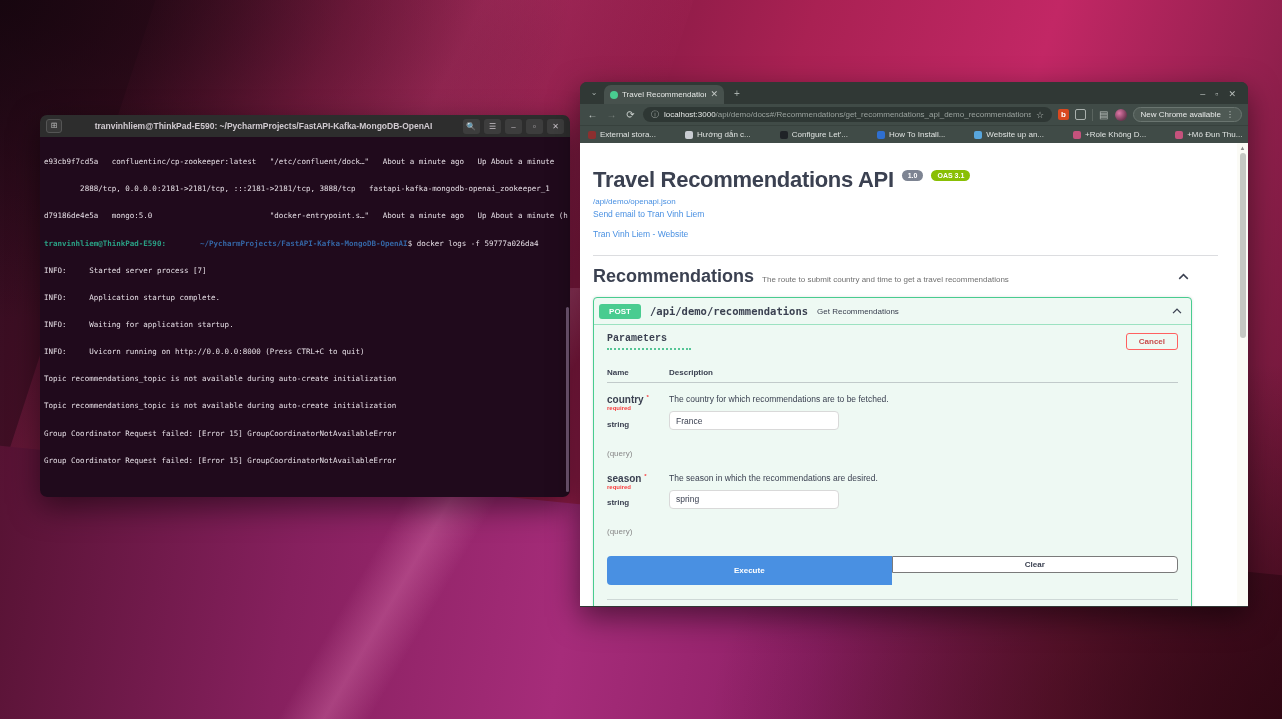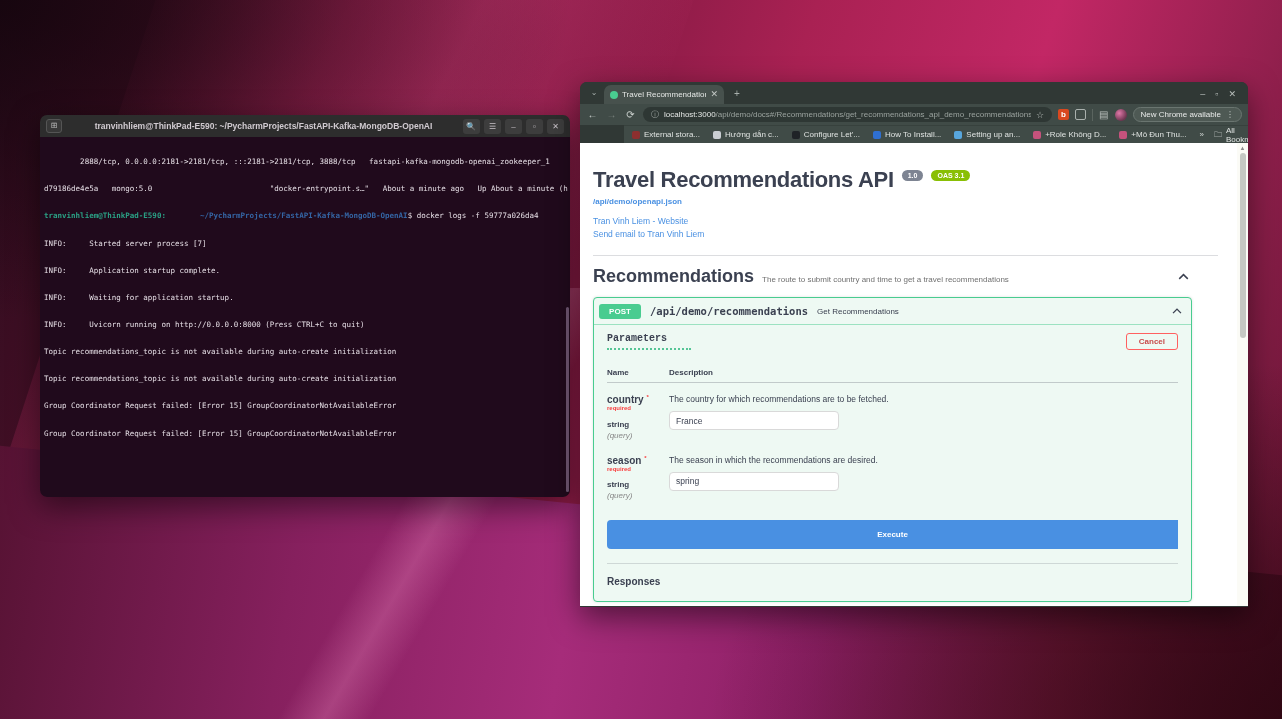--- a/index.html
+++ b/index.html
@@ -69,21 +69,21 @@
     font-size:8px; font-weight:bold; text-align:center; line-height:11px; }
   .ext-box { width:11px; height:11px; border:1.5px solid #aab1ae; border-radius:2px; }
   .tb-sep { width:1px; height:12px; background:#5a645f; }
   .panel-ic { color:#b9bfbc; font-size:10px; }
   .avatar { width:12px; height:12px; border-radius:50%;
     background:radial-gradient(circle at 35% 35%, #e078a8, #6d3550 70%); }
   .new-chrome { height:15px; background:#4e5954; border:1px solid #6a7570; border-radius:9px;
     color:#e8eae9; font-size:8px; line-height:13px; padding:0 7px; display:flex; align-items:center; gap:5px; }
   .kebab { color:#cfd4d2; font-size:8px; }
   .bookmarks { height:18px; background:#404b47; display:flex; align-items:center;
-    padding:0 8px; gap:4px; border-top:1px solid #37413d;margin-left:44px; }
+    padding:0 8px; gap:20px; border-top:1px solid #37413d; }
   .bm { display:flex; align-items:center; gap:4px; margin-right:9px; }
   .bm-fav { width:8px; height:8px; border-radius:2px; flex:none; }
   .bm:nth-child(1) .bm-fav { background:#8c2f2f; }
   .bm:nth-child(2) .bm-fav { background:#c9cdd2; }
   .bm:nth-child(3) .bm-fav { background:#1f2327; }
   .bm:nth-child(4) .bm-fav { background:#2f6fd0; }
   .bm:nth-child(5) .bm-fav { background:#58a6dd; }
   .bm:nth-child(6) .bm-fav { background:#c5527c; }
   .bm:nth-child(7) .bm-fav { background:#c5527c; }
   .bm-label { font-size:8px; color:#dfe3e1; white-space:nowrap; }
@@ -95,21 +95,21 @@
   .page-scrollbar { position:absolute; right:0; top:0; width:11px; height:100%; background:#fbfbf6; }
   .page-scroll-arrow { position:absolute; right:2.5px; top:2px; font-size:6px; color:#8a8a8a; }
   .page-scroll-thumb { position:absolute; right:2px; top:10px; width:6px; height:185px;
     background:#c5c8c3; border-radius:3px; }
   .sw { padding:24px 30px 0 13px; color:#3b4151; }
   .sw-title-row { display:flex; align-items:flex-start; gap:8px; }
   .sw-title { font-size:22px; font-weight:bold; color:#3b4151; letter-spacing:-0.3px; }
   .badge { border-radius:14px; color:#fff; font-size:7px; font-weight:bold; padding:2px 6px; margin-top:3px; }
   .badge-ver { background:#7d8492; }
   .badge-oas { background:#89bf04; }
-  .sw-spec-link { font-size:8px; color:#4990e2; margin-top:4px;font-weight:bold; }
+  .sw-spec-link { font-size:8px; color:#4990e2; margin-top:4px; }
   .sw-desc { font-size:9px; margin-top:12px; color:#3b4151; }
   .sw-link { font-size:8.5px; color:#4990e2; margin-top:3px; }
   .sw-link.first { margin-top:10px; }
   .sw-divider { border-bottom:1px solid rgba(59,65,81,.18); margin:16px 0 10px 0; }
   .section-head { display:flex; align-items:baseline; gap:8px; margin-top:10px; padding-right:28px; }
   .section-title { font-size:18px; font-weight:bold; color:#3b4151; }
   .section-sub { font-size:8px; color:#707070; }
   .chev { margin-left:auto; align-self:center; }
   .chev svg { fill:#3b4151; }
   .opblock { margin-top:10px; margin-right:26px; border:1px solid #49cc90; border-radius:4px;
@@ -127,21 +127,21 @@
   .cancel-btn { margin-left:auto; border:1px solid #ff6060; border-radius:3px; background:transparent;
     color:#c84b4b; font-size:8px; font-weight:bold; padding:3px 12px; }
   .ptable { margin-top:18px; }
   .ptable-head { display:flex; border-bottom:1px solid rgba(59,65,81,.25); padding-bottom:5px; }
   .col-name { width:62px; flex:none; }
   .th { font-size:8px; font-weight:bold; color:#3b4151; }
   .prow { display:flex; padding:11px 0 4px 0; }
   .pname { font-size:10px; font-weight:bold; color:#3b4151; }
   .preq { font-size:6px; color:#f93e3e; font-weight:bold; vertical-align:super; }
   .ptype { font-size:8px; font-weight:bold; color:#3b4151; margin-top:3px; }
-  .pin { font-size:8px; font-style:italic; color:#888; margin-top:2px; }
+  .pin { font-size:8px; color:#888; margin-top:20px; }
   .pdesc { font-size:8.5px; color:#3b4151; }
   .pinput { display:block; margin-top:7px; width:170px; height:19px; border:1px solid #d9d9d9;
     border-radius:4px; padding:0 6px; font-size:8.5px; color:#3b4151; background:#fff;
     font-family:"Liberation Sans", sans-serif; }
   .exec-row { display:flex; margin-top:16px; margin-bottom:4px; }
   .btn-execute { flex:1; height:29px; background:#4990e2; border:none; border-radius:4px 0 0 4px;
     color:#fff; font-weight:bold; font-size:8px; }
   .btn-clear { flex:1; height:17px; background:#fff; border:1px solid #7a7a7a; border-radius:0 4px 4px 0;
     color:#3b4151; font-weight:bold; font-size:8px; }
   .responses-wrap { border-top:1px solid rgba(59,65,81,.18); margin-top:14px; padding-top:12px; }
@@ -161,20 +161,21 @@
     <div class="term-titlebar">
       <div class="term-tab-btn">⊞</div>
       <div class="term-title">tranvinhliem@ThinkPad-E590: ~/PycharmProjects/FastAPI-Kafka-MongoDB-OpenAI</div>
       <div class="term-btn">🔍</div>
       <div class="term-btn">☰</div>
       <div class="term-btn">–</div>
       <div class="term-btn">▫</div>
       <div class="term-btn">✕</div>
     </div>
     <div class="term-body">
+      <div class="term-line">e93cb9f7cd5a   confluentinc/cp-zookeeper:latest   "/etc/confluent/dock…"   About a minute ago   Up About a minute</div>
       <div class="term-line">        2888/tcp, 0.0.0.0:2181-&gt;2181/tcp, :::2181-&gt;2181/tcp, 3888/tcp   fastapi-kafka-mongodb-openai_zookeeper_1</div>
       <div class="term-line">d79186de4e5a   mongo:5.0                          "docker-entrypoint.s…"   About a minute ago   Up About a minute (h</div>
       <div class="term-line"><span class="p-user">tranvinhliem@ThinkPad-E590:</span><span class="p-path">~/PycharmProjects/FastAPI-Kafka-MongoDB-OpenAI</span><span>$ docker logs -f 59777a026da4</span></div>
       <div class="term-line">INFO:     Started server process [7]</div>
       <div class="term-line">INFO:     Application startup complete.</div>
       <div class="term-line">INFO:     Waiting for application startup.</div>
       <div class="term-line">INFO:     Uvicorn running on http://0.0.0.0:8000 (Press CTRL+C to quit)</div>
       <div class="term-line">Topic recommendations_topic is not available during auto-create initialization</div>
       <div class="term-line">Topic recommendations_topic is not available during auto-create initialization</div>
       <div class="term-line">Group Coordinator Request failed: [Error 15] GroupCoordinatorNotAvailableError</div>
@@ -246,21 +247,21 @@
       <div class="bm">
           <span class="bm-fav"></span>
           <span class="bm-label">Configure Let'...</span>
         </div>
       <div class="bm">
           <span class="bm-fav"></span>
           <span class="bm-label">How To Install...</span>
         </div>
       <div class="bm">
           <span class="bm-fav"></span>
-          <span class="bm-label">Setting up an...</span>
+          <span class="bm-label">Website up an...</span>
         </div>
       <div class="bm">
           <span class="bm-fav"></span>
           <span class="bm-label">+Role Không D...</span>
         </div>
       <div class="bm">
           <span class="bm-fav"></span>
           <span class="bm-label">+Mô Đun Thu...</span>
         </div>
       <div class="bm-more">
@@ -273,22 +274,22 @@
     </div>
 
     <div class="page">
       <div class="sw">
         <div class="sw-title-row">
           <span class="sw-title">Travel Recommendations API</span>
           <span class="badge badge-ver">1.0</span>
           <span class="badge badge-oas">OAS 3.1</span>
         </div>
         <div class="sw-spec-link">/api/demo/openapi.json</div>
+        <div class="sw-link">Send email to Tran Vinh Liem</div>
         <div class="sw-link first">Tran Vinh Liem - Website</div>
-        <div class="sw-link">Send email to Tran Vinh Liem</div>
         <div class="sw-divider"></div>
 
         <div class="section-head">
           <span class="section-title">Recommendations</span>
           <span class="section-sub">The route to submit country and time to get a travel recommendations</span>
           <span class="chev"><svg width="13" height="13" viewBox="0 0 20 20">
                 <path d="M17.4 14.4 10 7l-7.4 7.4 1.6 1.6 5.8-5.8 5.8 5.8z"></path>
               </svg></span>
         </div>
 
@@ -329,20 +330,21 @@
                   <div class="pin">(query)</div>
                 </div>
                 <div>
                   <div class="pdesc">The season in which the recommendations are desired.</div>
                   <input class="pinput" value="spring" style="">
                 </div>
               </div>
             </div>
             <div class="exec-row">
               <button class="btn-execute">Execute</button>
+              <button class="btn-clear">Clear</button>
             </div>
             <div class="responses-wrap">
               <div class="responses-label">Responses</div>
 
             </div>
           </div>
         </div>
       </div>
       <div class="page-scrollbar">
         <div class="page-scroll-arrow">▲</div>

